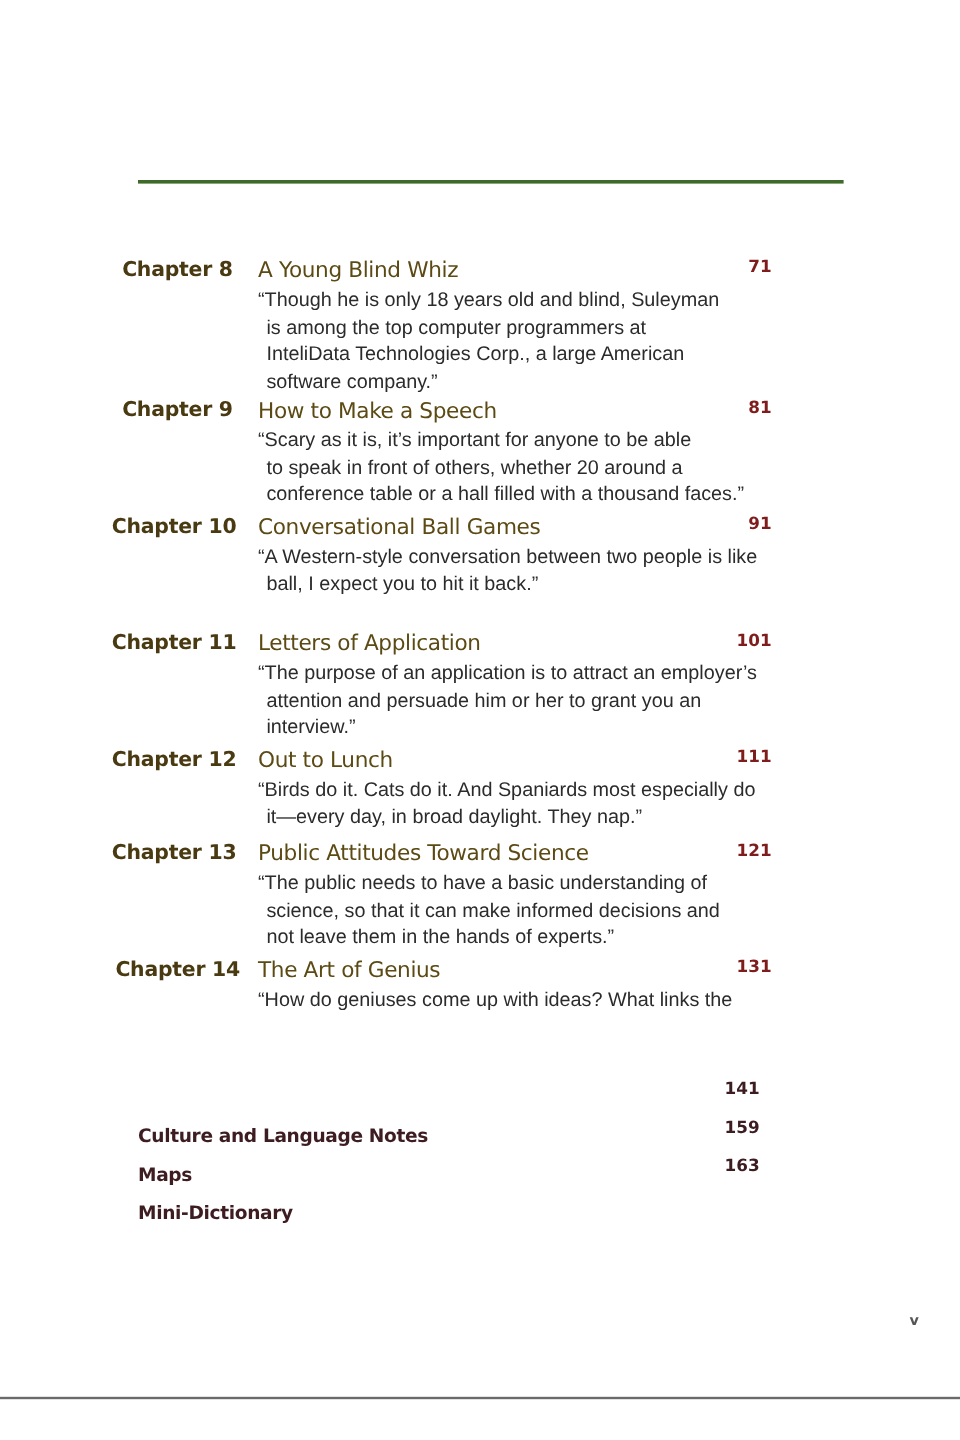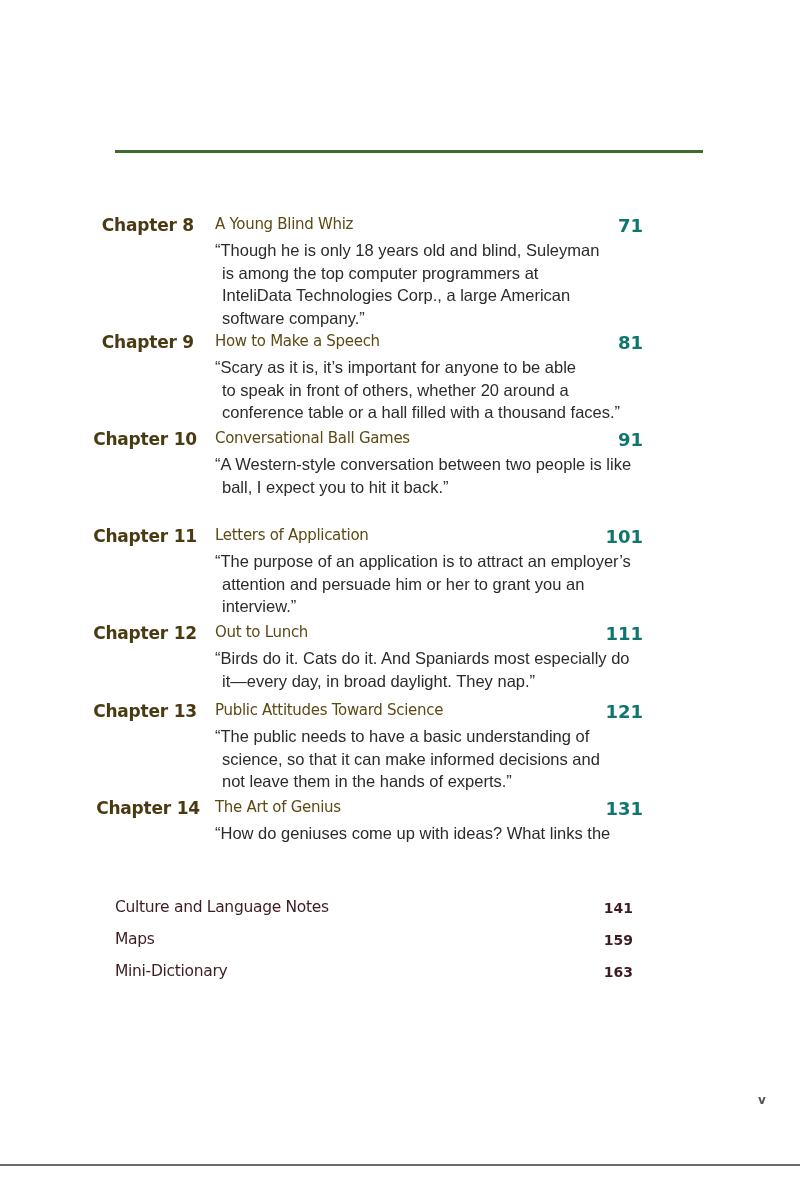--- a/index.html
+++ b/index.html
@@ -42,33 +42,33 @@
       color: #4a3a12;
       white-space: nowrap;
       letter-spacing: -0.2px;
     }
     .ch-label.wide { right: 603px; }
     .ch-title {
       position: absolute;
       left: 215px;
       top: 0;
       font-family: "DejaVu Sans", sans-serif;
-      font-size: 15px;
+      font-size: 18px;
       color: #5c4a14;
       white-space: nowrap;
       letter-spacing: -0.3px;
     }
     .ch-page {
       position: absolute;
       right: 157px; 
       top: 0;
       font-family: "DejaVu Sans", sans-serif;
       font-weight: bold;
-      font-size: 18px;
-      color: #0f766e;
+      font-size: 14px;
+      color: #7f1d1d;
     }
     .ch-quote {
       position: absolute;
       left: 215px;
       top: 24px;
       width: 400px;
       font-family: Liberation Sans, sans-serif;
       font-size: 16.5px;
       line-height: 22.5px;
       color: #2b2b2b;
@@ -76,25 +76,26 @@
     .ch-quote .qline {
       display: block;
       white-space: nowrap;
     }
     .ch-quote .qline.indent { padding-left: 7px; }
     .ch-quote em { font-style: italic; }
     .back {
       position: absolute;
       left: 115px;
       font-family: "DejaVu Sans", sans-serif;
-      font-weight: normal;
+      font-weight: bold;
       font-size: 15.5px;
       color: #3d1d22;
       white-space: nowrap;
       letter-spacing: -0.3px;
+      margin-top: 40px;
     }
     .back-page {
       position: absolute;
       right: 167px;
       font-family: "DejaVu Sans", sans-serif;
       font-weight: bold;
       font-size: 14px;
       color: #3d1d22;
     }
     .folio {

